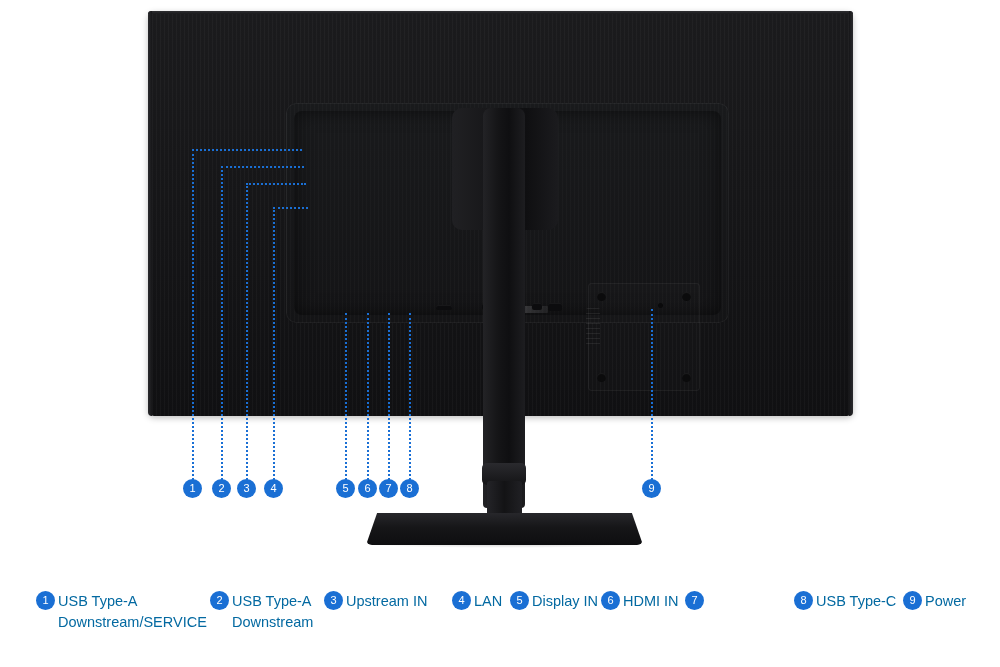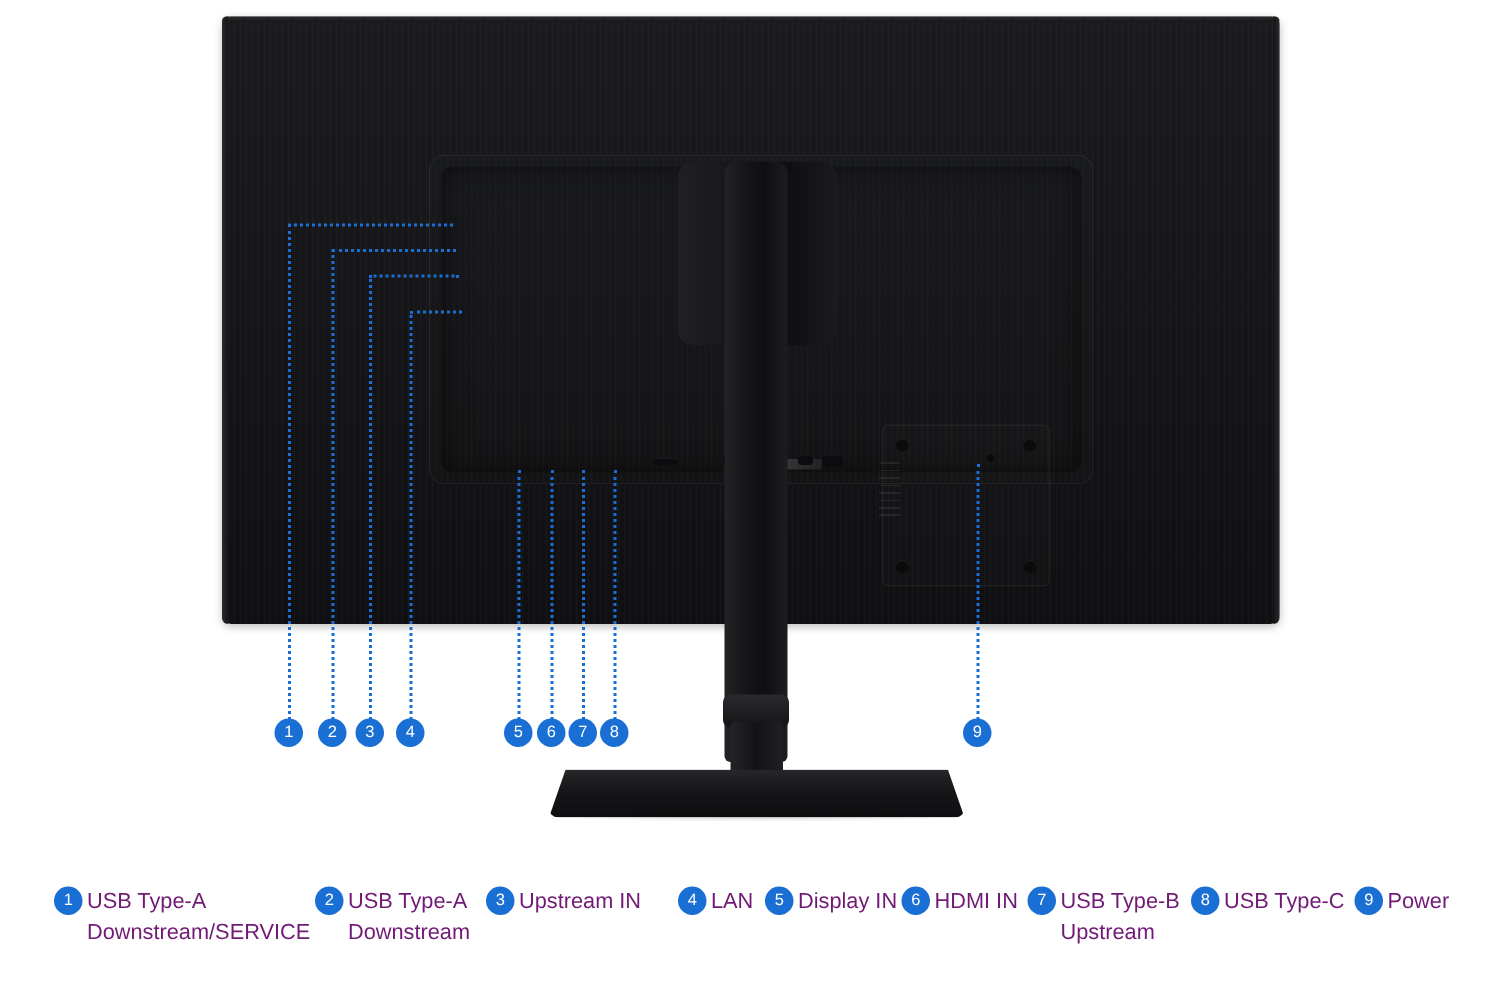--- a/index.html
+++ b/index.html
@@ -200,21 +200,21 @@
     width: 19px; height: 19px;
     border-radius: 50%;
     background: #1a6fd4;
     color: #fff;
     font-size: 11px;
     line-height: 19px;
     text-align: center;
   }
   .legend-text {
     font-size: 14.5px;
-    color: #701a75;
+    color: #0369a1;
     line-height: 21px;
     white-space: pre-line;
     padding-top: 0px;
   }
 </style>
 </head>
 <body>
 
 <div id="stage">
 
@@ -313,22 +313,20 @@
       <div class="legend-text">Display IN</div>
     </div>
 
     <div class="legend-item" style="left:601px; top:8px;">
       <div class="legend-badge">6</div>
       <div class="legend-text">HDMI IN</div>
     </div>
 
     <div class="legend-item" style="left:685px; top:8px;">
       <div class="legend-badge">7</div>
-      <div class="legend-text">USB Type-B
-Upstream</div>
     </div>
 
     <div class="legend-item" style="left:794px; top:8px;">
       <div class="legend-badge">8</div>
       <div class="legend-text">USB Type-C</div>
     </div>
 
     <div class="legend-item" style="left:903px; top:8px;">
       <div class="legend-badge">9</div>
       <div class="legend-text">Power</div>

